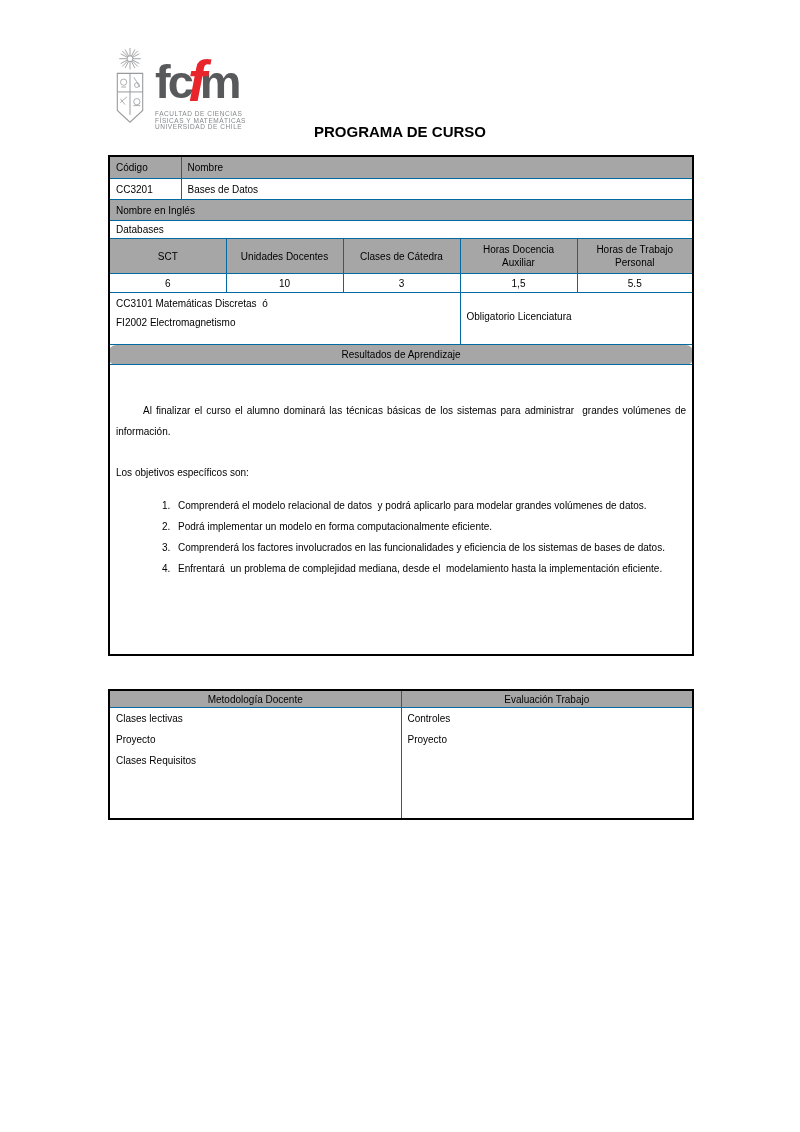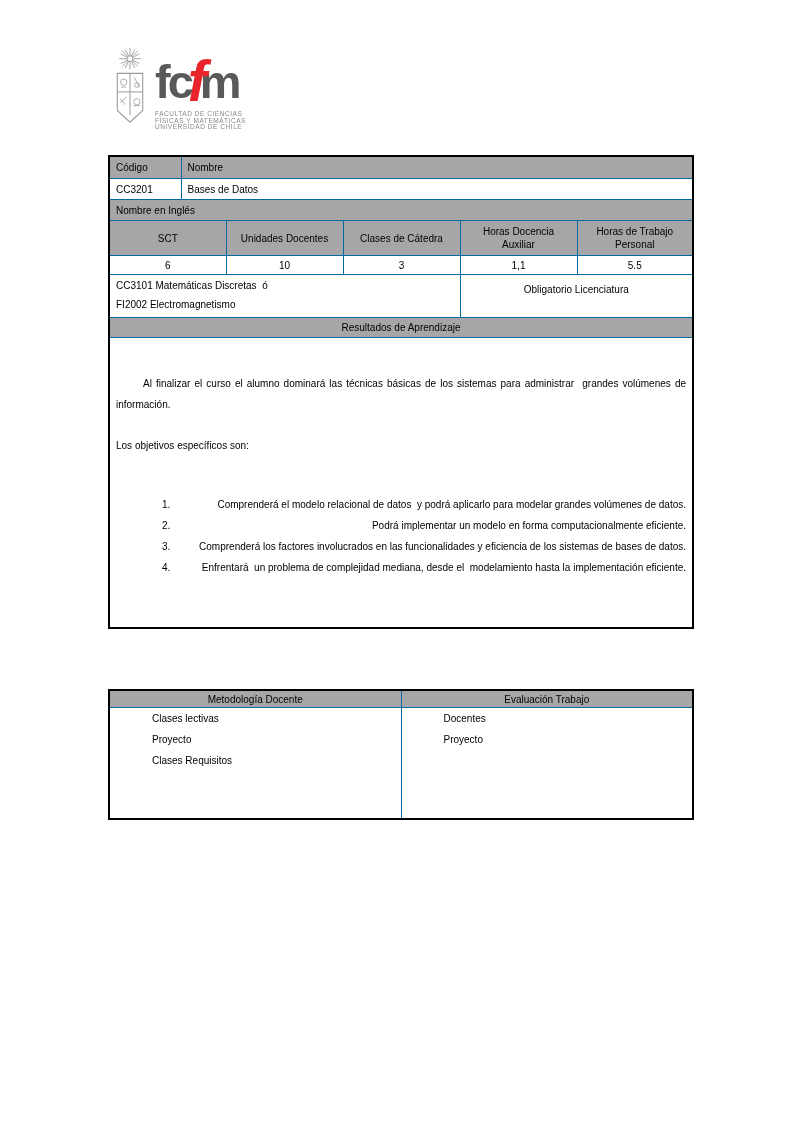--- a/index.html
+++ b/index.html
@@ -22,32 +22,32 @@
   .doc-title{position:absolute;top:123px;left:0;width:100%;text-align:center;font-size:15px;font-weight:700;}
 
   
   table.tbl{border-collapse:collapse;table-layout:fixed;position:absolute;left:108px;width:584px;border:2px solid #000;}
   table.tbl td{border:1px solid #0369a1;font-size:10px;line-height:1.3;padding:0 6px;overflow:hidden;}
   td.gray{background:#A6A6A6;}
   td.center{text-align:center;padding:0 2px;}
   .main-tbl{top:155px;}
   tr.r-a td{height:21px;} tr.r-b td{height:20px;} tr.r-c td{height:20px;margin-top:20px;} tr.r-d td{height:17px;}
   tr.r-e td{height:34px;} tr.r-f td{height:18px;} tr.r-g td{height:18px;} tr.r-h td{height:34px;}
-  tr.r-i td{height:19px;}
+  tr.r-i td{height:19px;border-radius:7px;}
   td.rbox{height:289px;vertical-align:top;padding:0 6px 0 5px;}
   .intro{margin:35px 0 0 0;text-align:justify;text-indent:27px;line-height:21px;white-space:pre-wrap;}
   .obj-head{margin:20px 0 0 0;line-height:21px;}
-  ol.objetivos{margin:38px 0 0 0;padding-left:57px;text-align:right;}
+  ol.objetivos{margin:12px 0 0 0;padding-left:57px;}
   ol.objetivos li{line-height:21px;padding-left:5px;white-space:pre-wrap;}
   .req-line{line-height:19px;}
 
   .bottom-tbl{top:689px;}
   tr.bt-head td{height:16px;margin-left:16px;}
   td.mcell{height:110px;vertical-align:top;padding:15px 6px 0;}
-  .mcell div{line-height:21px;margin-left:36px;}
+  .mcell div{line-height:21px;}
 </style>
 </head>
 <body>
 
 <div class="page">
 
   <div class="logo">
     <svg class="crest" viewBox="0 0 40 88" fill="none" stroke="#97999B" stroke-width="1">
 
       <g stroke-width="0.9">
@@ -79,20 +79,21 @@
     <div class="logo-text">
       <div class="wordmark"><span>fc</span><span class="wm-red">f</span><span>m</span></div>
       <div class="logo-caption">
         <div>FACULTAD DE CIENCIAS</div>
         <div>FÍSICAS Y MATEMÁTICAS</div>
         <div>UNIVERSIDAD DE CHILE</div>
       </div>
     </div>
   </div>
 
+  <div class="doc-title">PROGRAMA DE CURSO</div>
 
   <table class="tbl main-tbl">
     <colgroup>
       <col style="width:72px">
         <col style="width:45px">
         <col style="width:117px">
       <col style="width:117px">
         <col style="width:117px">
         <col style="width:116px">
     </colgroup>
@@ -101,40 +102,43 @@
       <td class="gray">Código</td>
       <td class="gray" colspan="5">Nombre</td>
     </tr>
     <tr class="r-b">
       <td>CC3201</td>
       <td colspan="5">Bases de Datos</td>
     </tr>
     <tr class="r-c">
       <td class="gray" colspan="6">Nombre en Inglés</td>
     </tr>
+    <tr class="r-d">
+      <td colspan="6">Databases</td>
+    </tr>
     <tr class="r-e">
       <td class="gray center" colspan="2">SCT</td>
       <td class="gray center">Unidades Docentes</td>
       <td class="gray center">Clases de Cátedra</td>
       <td class="gray center">Horas Docencia Auxiliar</td>
       <td class="gray center">Horas de Trabajo Personal</td>
     </tr>
     <tr class="r-f">
       <td class="center" colspan="2">6</td>
       <td class="center">10</td>
       <td class="center">3</td>
-      <td class="center">1,1</td>
+      <td class="center">1,5</td>
       <td class="center">5.5</td>
     </tr>
     <tr class="r-h">
       <td colspan="4" style="vertical-align:top;padding-top:1px;margin-left:26px;">
         <div class="req-line" style="white-space:pre-wrap;">CC3101 Matemáticas Discretas  ó</div>
         <div class="req-line">FI2002 Electromagnetismo</div>
       </td>
-      <td colspan="2" style="vertical-align:top;padding-top:8px;text-align:center;">Obligatorio Licenciatura</td>
+      <td colspan="2" style="vertical-align:top;padding-top:17px;">Obligatorio Licenciatura</td>
     </tr>
     <tr class="r-i">
       <td class="gray center" colspan="6">Resultados de Aprendizaje</td>
     </tr>
     <tr>
       <td class="rbox" colspan="6">
         <p class="intro">Al finalizar el curso el alumno dominará las técnicas básicas de los sistemas para administrar  grandes volúmenes de información.</p>
         <p class="obj-head">Los objetivos específicos son:</p>
         <ol class="objetivos">
           <li>Comprenderá el modelo relacional de datos  y podrá aplicarlo para modelar grandes volúmenes de datos.</li>
@@ -157,20 +161,20 @@
       <td class="gray center">Metodología Docente</td>
       <td class="gray center">Evaluación Trabajo</td>
     </tr>
     <tr>
       <td class="mcell">
         <div>Clases lectivas</div>
         <div>Proyecto</div>
         <div>Clases Requisitos</div>
       </td>
       <td class="mcell">
-        <div>Docentes</div>
+        <div>Controles</div>
         <div>Proyecto</div>
       </td>
     </tr>
   </tbody>
     </table>
 
 </div>
 
 </body></html>

